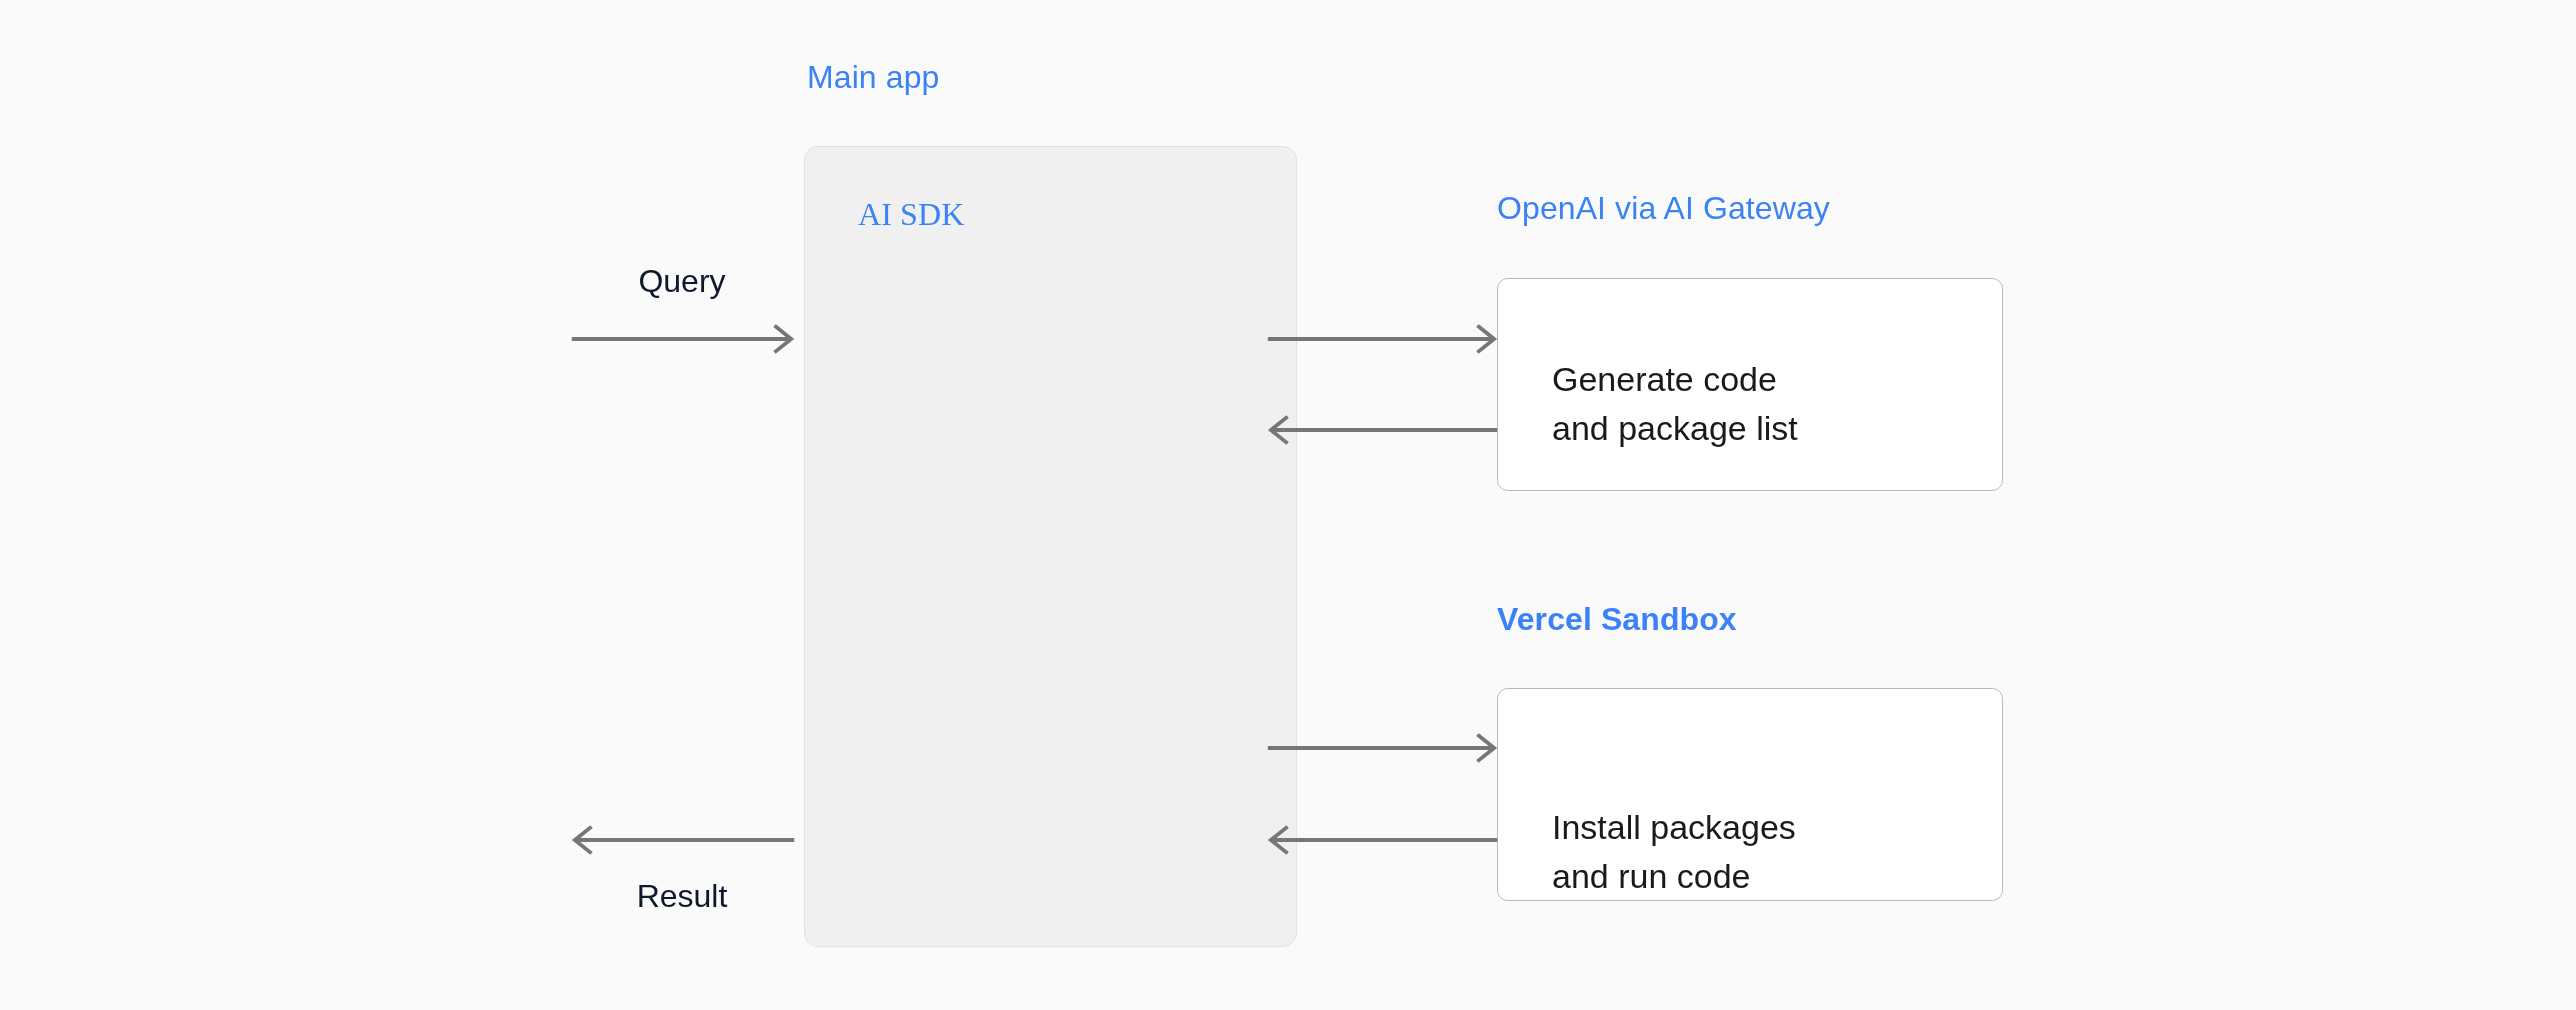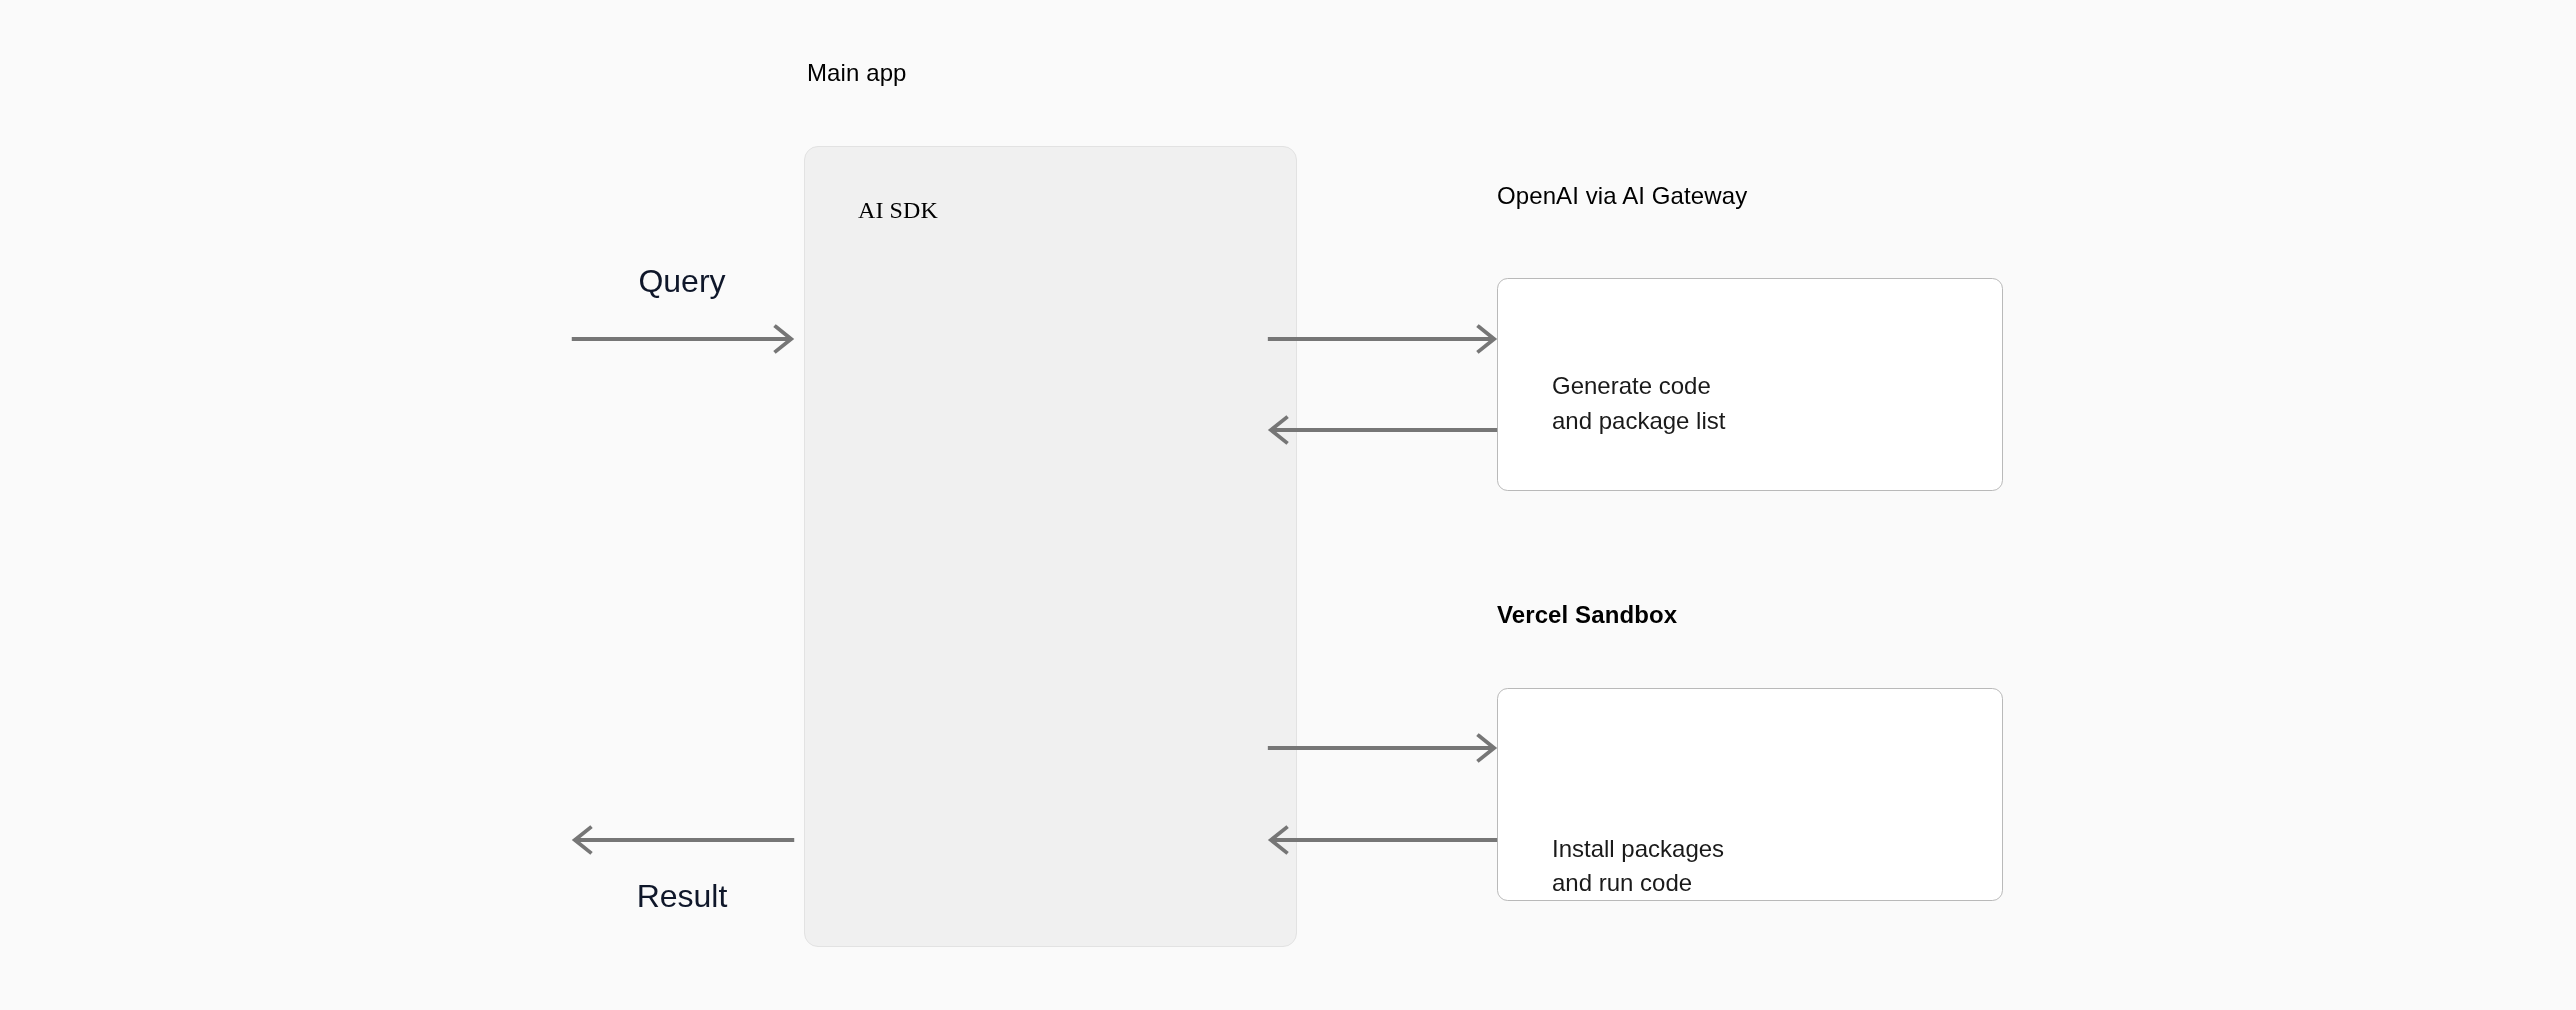--- a/index.html
+++ b/index.html
@@ -20,23 +20,23 @@
     position: absolute;
     left: 0;
     top: 0;
     width: 2576px;
     height: 1010px;
   }
 
   
   .group-label {
     position: absolute;
-    font-size: 24px;
+    font-size: 32px;
     line-height: 1;
-    color: #000000;
+    color: #3b82f6;
     white-space: nowrap;
     letter-spacing: 0.1px;
     text-align: center;
   }
   .flow-label {
     position: absolute;
     font-size: 32px;
     line-height: 1;
     color: #0f172a;
     white-space: nowrap;
@@ -85,41 +85,41 @@
     font-size: 34px;
     line-height: 1.42;
     color: #1a1a1a;
     white-space: pre-line;
   }
 
   
   .service-label {
     left: 1497px;
   }
-  #openai-label { top: 184px; }
+  #openai-label { top: 192px; }
   #sandbox-label { top: 603px; font-weight: bold; }
 
   .service-box {
     position: absolute;
     left: 1497px;
     width: 506px;
     background: #ffffff;
     border: 0.8px solid #b9b9b9;
     border-radius: 10.7px;
     box-sizing: border-box;
     display: flex;
     align-items: center;
     justify-content: flex-start;
   }
   #openai-box  { top: 278px; height: 213px; }
   #sandbox-box { top: 688px; height: 213px; align-items: flex-end; }
 
   .service-box-text {
     padding-left: 54px;
-    font-size: 24px;
+    font-size: 34px;
     line-height: 1.42;
     color: #1a1a1a;
     white-space: pre-line;
     margin-top: 38px;
   }
 
   
   .arrow {
     position: absolute;
     overflow: visible;

